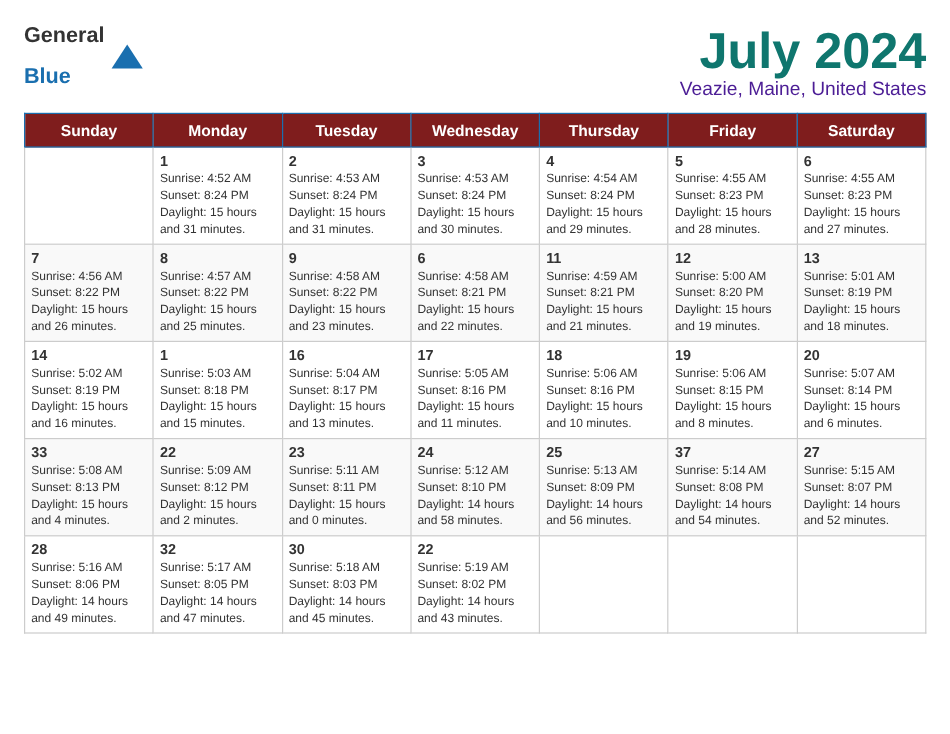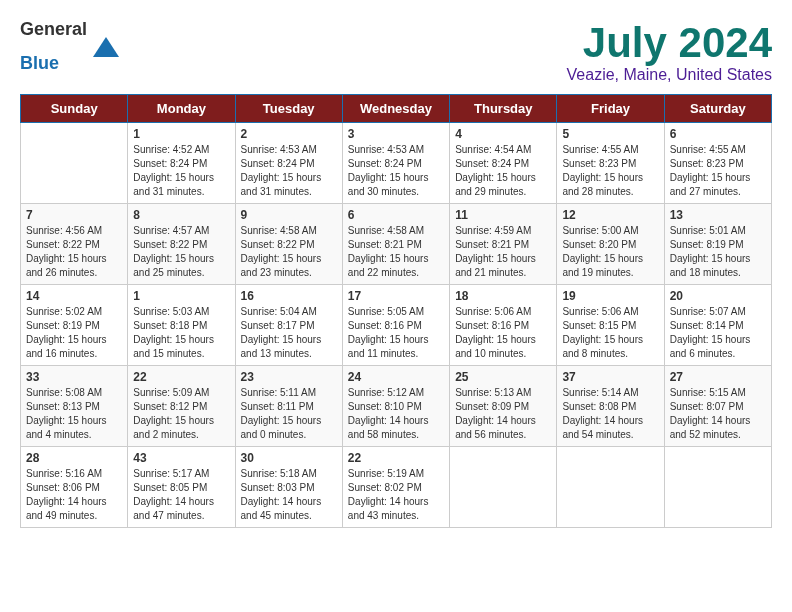--- a/index.html
+++ b/index.html
@@ -243,21 +243,21 @@
           <span class="day-number">27</span>
           <div class="day-info">Sunrise: 5:15 AM<br>Sunset: 8:07 PM<br>Daylight: 14 hours<br>and 52 minutes.</div>
         </td>
       </tr>
       <tr>
         <td>
           <span class="day-number">28</span>
           <div class="day-info">Sunrise: 5:16 AM<br>Sunset: 8:06 PM<br>Daylight: 14 hours<br>and 49 minutes.</div>
         </td>
         <td>
-          <span class="day-number">43</span>
+          <span class="day-number">32</span>
           <div class="day-info">Sunrise: 5:17 AM<br>Sunset: 8:05 PM<br>Daylight: 14 hours<br>and 47 minutes.</div>
         </td>
         <td>
           <span class="day-number">30</span>
           <div class="day-info">Sunrise: 5:18 AM<br>Sunset: 8:03 PM<br>Daylight: 14 hours<br>and 45 minutes.</div>
         </td>
         <td>
           <span class="day-number">22</span>
           <div class="day-info">Sunrise: 5:19 AM<br>Sunset: 8:02 PM<br>Daylight: 14 hours<br>and 43 minutes.</div>
         </td>

